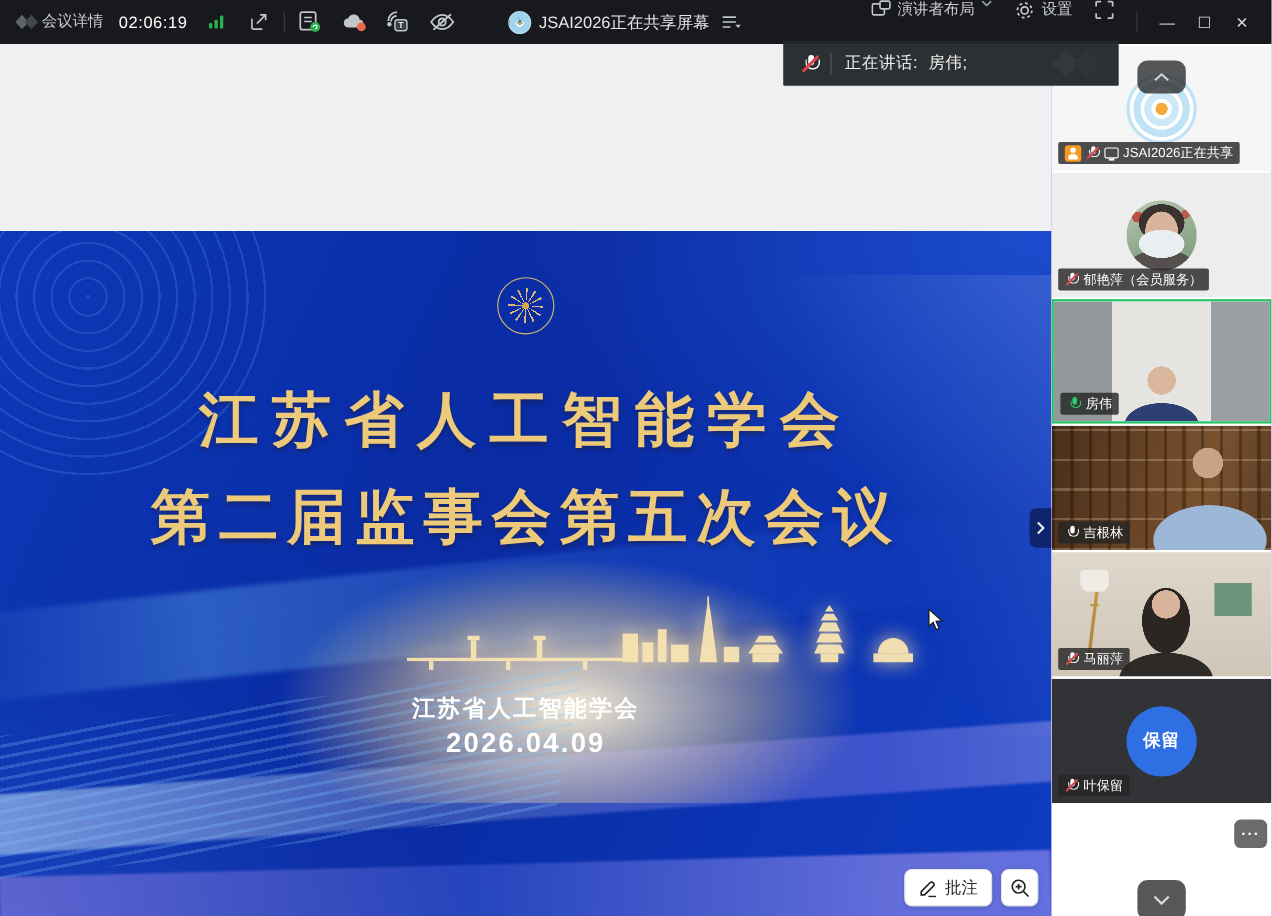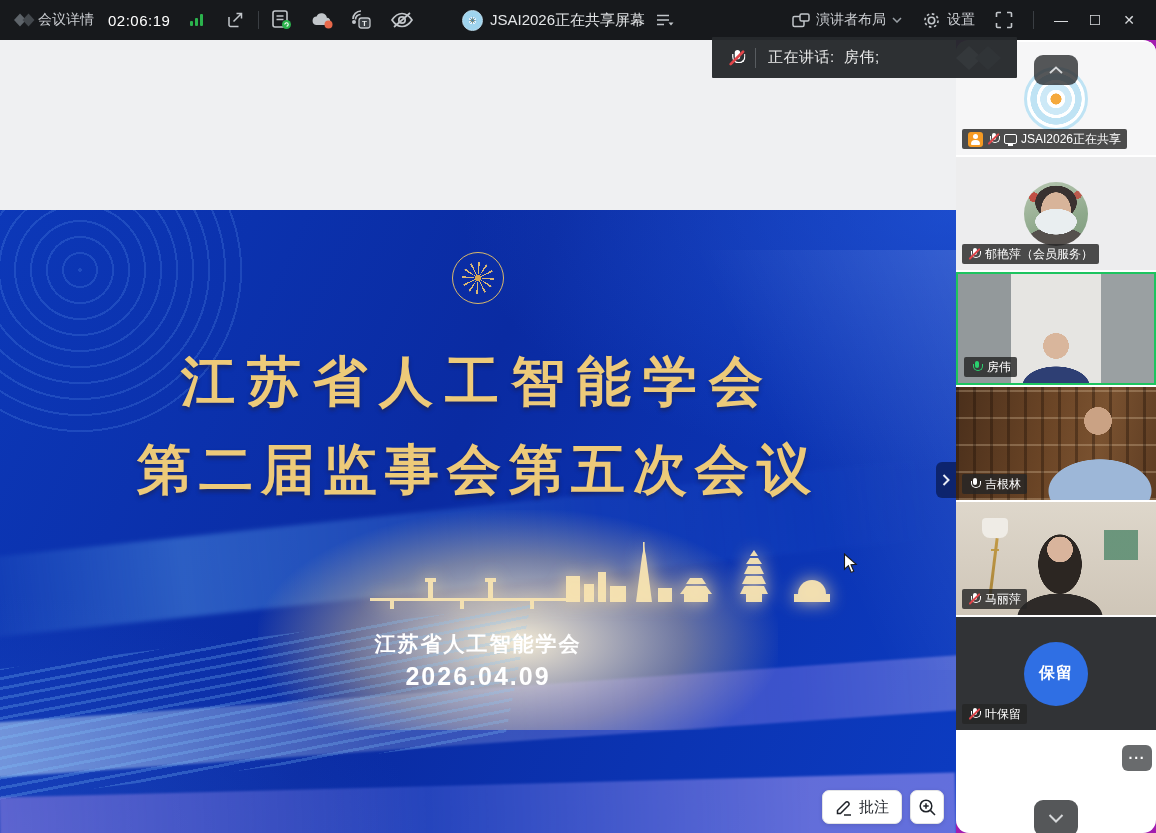--- a/index.html
+++ b/index.html
@@ -10,21 +10,21 @@
   .titlebar { position:relative; display:flex; align-items:center; width:100%; height:40px; background:#17191c; color:#cfd2d5; font-size:14px; z-index:40; }
   .tb-left { display:flex; align-items:center; gap:0; padding-left:12px; }
   .tb-label { color:#c9ccd0; }
   .tb-timer { color:#ffffff; font-size:15px; margin-left:14px; letter-spacing:.5px; }
   .tb-ic { display:flex; align-items:center; justify-content:center; width:26px; height:26px; }
   .tb-divider { width:1px; height:18px; background:#3a3e43; margin:0 10px; }
   .tb-center { position:absolute; left:462px; top:0; height:40px; display:flex; align-items:center; gap:7px; }
   .share-logo-dot { width:21px; height:21px; border-radius:50%; background:radial-gradient(circle at 50% 50%, #f3b24a 0 15%, #e9f5fb 16% 28%, #9fd4ee 29% 100%); border:1px solid #bfe0f1; display:flex; align-items:center; justify-content:center; color:#2f7fb8; font-size:10px; }
   .tb-center-title { color:#e3e5e7; font-size:15px; }
   .tb-right { margin-left:auto; display:flex; align-items:center; padding-right:10px; }
-  .tb-btn { display:flex; align-items:center; gap:6px; padding:0 10px; height:40px; cursor:default; }
+  .tb-btn { display:flex; align-items:flex-start; gap:6px; padding:0 10px; height:40px; cursor:default; }
   .winctl { width:34px; height:40px; display:flex; align-items:center; justify-content:center; color:#d8dadd; font-size:14px; }
   .chev { display:inline-block; }
 
   
   .content { position:relative; display:flex; width:1156px; height:793px; }
   .main { position:relative; width:956px; height:793px; background:#eff0f2; overflow:hidden; }
 
   
   .slide { position:absolute; left:0; top:170px; width:956px; height:637px; overflow:hidden;
     background:
@@ -76,21 +76,21 @@
 
   
   .speak-banner { position:absolute; left:712px; top:37px; width:305px; height:41px; background:rgba(38,41,44,.97);
     display:flex; align-items:center; z-index:50; border-radius:1px; overflow:hidden; }
   .sb-mic { margin-left:16px; }
   .sb-div { width:1px; height:20px; background:#585c60; margin:0 12px 0 14px; }
   .sb-text { color:#ececec; font-size:15px; letter-spacing:.5px;text-align:right; }
   .sb-mark { position:absolute; right:12px; top:6px; opacity:.5; }
 
   
-  .sidebar { position:relative; width:200px; height:793px; background:#ffffff; overflow:hidden;border-radius:13px; }
+  .sidebar { position:relative; width:200px; height:793px; background:#ffffff; overflow:hidden; }
   .plist { display:flex; flex-direction:column; gap:2px; padding-top:2px; }
   .tile { position:relative; width:200px; height:113px; background:#f3f3f4; flex:0 0 auto; overflow:hidden; }
   .tile.speaking { border:2px solid #1dc45f; }
   .tile-visual { position:absolute; inset:0; }
   .tile.kind-avatar { display:flex; align-items:center; justify-content:center; }
   .avatar { position:relative; width:64px; height:64px; border-radius:50%; overflow:hidden; display:flex; align-items:center; justify-content:center; z-index:2; }
   .avatar-text { color:#fff; font-size:16px; font-weight:bold; letter-spacing:1px; }
 
   
   .visual-share-logo .tile-visual { background:#f6f6f7; }

